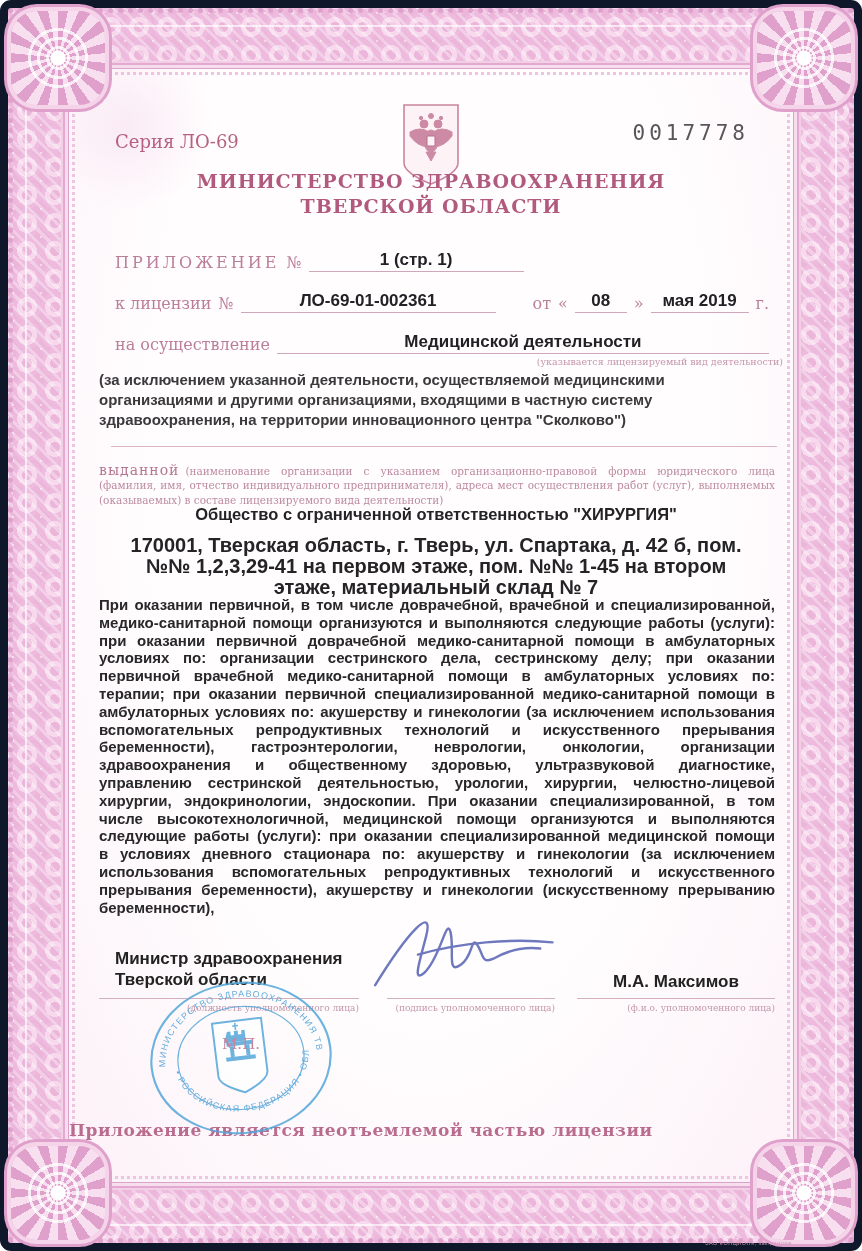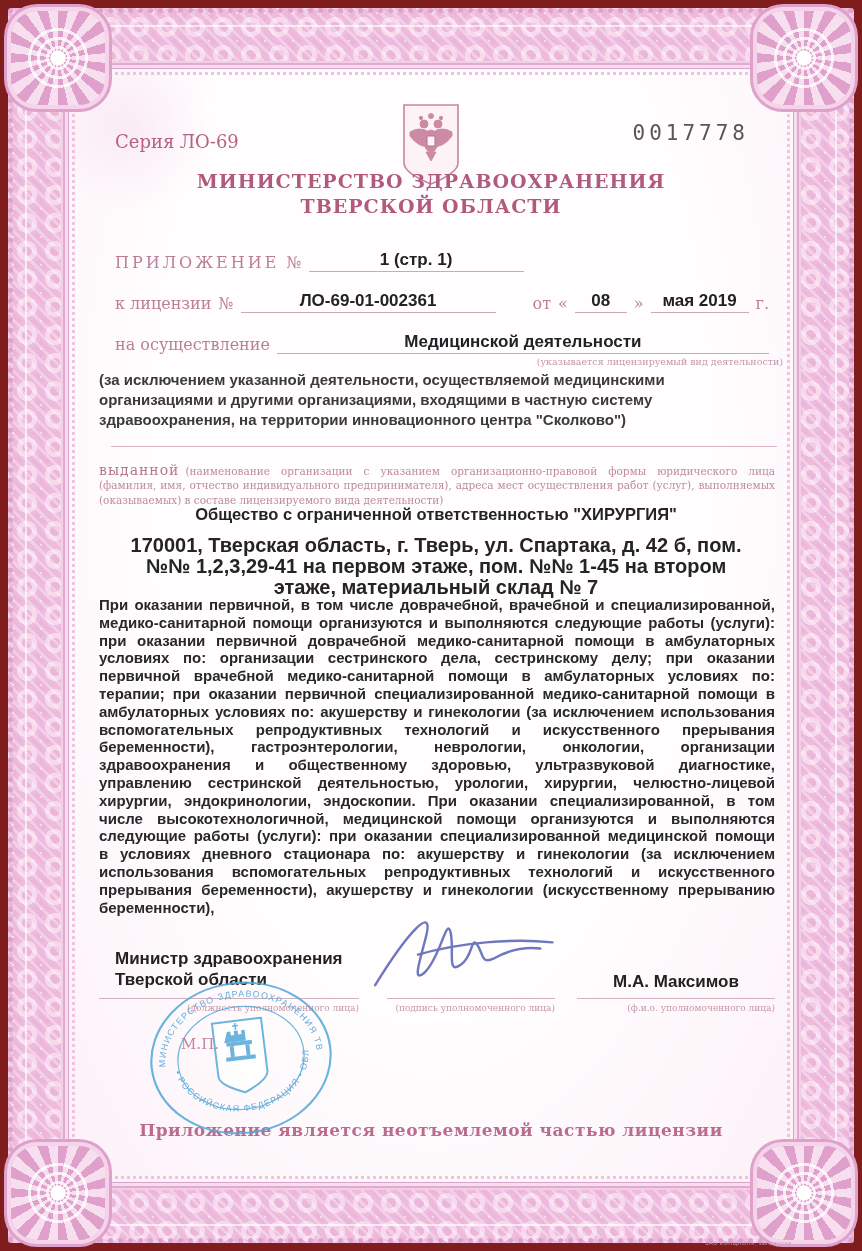--- a/index.html
+++ b/index.html
@@ -1,17 +1,17 @@
 <!DOCTYPE html>
 <html><head>
 <meta charset="utf-8">
 <style>
   html,body{margin:0;padding:0;background:#ffffff;}
-  .page{position:relative;width:862px;height:1251px;background:#7f1d1d;overflow:hidden;
-        font-family:"DejaVu Serif",serif;}
+  .page{position:relative;width:862px;height:1251px;background:#0f172a;overflow:hidden;
+        font-family:"DejaVu Serif",serif;border-radius:11px;}
 
   
   .band{position:absolute;inset:8px;border-radius:3px;box-sizing:border-box;
     background:
       repeating-linear-gradient(45deg, rgba(255,255,255,.32) 0 3px, rgba(255,255,255,0) 3px 9px),
       repeating-radial-gradient(circle at 14px 14px, #ecb5da 0 5px, #f7d8ec 5px 10px, #eebade 10px 14px);
     background-size:auto,28px 28px;
     border:5px dotted #dfa2cd;}
   .band::after{content:"";position:absolute;inset:12px;border:2px solid rgba(255,255,255,.65);border-radius:2px;}
 
@@ -81,23 +81,23 @@
   .l-mid{left:288px;width:168px;}
   .l-right{left:478px;right:0;}
   .sig-name{position:absolute;top:24px;left:478px;right:0;text-align:center;
     font-family:"Liberation Sans",sans-serif;font-weight:bold;font-size:17px;color:#222;}
   .sig-cap{position:absolute;top:55px;font-size:9px;color:#c497ab;text-align:right;}
   .c-left{left:0;width:260px}.c-mid{left:288px;width:168px}.c-right{left:478px;right:0}
   .sig-scribble{position:absolute;left:268px;top:-50px;width:214px;height:100px;}
 
   .stamp{position:absolute;left:78px;top:910px;width:188px;height:158px;
     transform:rotate(-7deg);opacity:.85;z-index:2;}
-  .mp{position:absolute;left:112px;top:966px;font-size:15px;color:#c6849f;z-index:3;}
-
-  .footer-note{position:absolute;left:0;right:0;top:1051px;text-align:center;color:#ba6c8f;
+  .mp{position:absolute;left:112px;top:966px;font-size:15px;color:#c6849f;z-index:3;padding-left:41px;}
+
+  .footer-note{position:absolute;left:0;right:0;top:1051px;text-align:left;color:#ba6c8f;
     font-weight:bold;font-size:17px;letter-spacing:.5px;}
   .print-code{position:absolute;right:70px;bottom:5px;font-size:5.5px;color:#cf9ab5;
     letter-spacing:.5px;z-index:3;font-family:"Liberation Sans",sans-serif;}
 </style>
 </head>
 <body>
 
 <div class="page">
   <div class="band"></div>
   <div class="rosette tl"></div>

